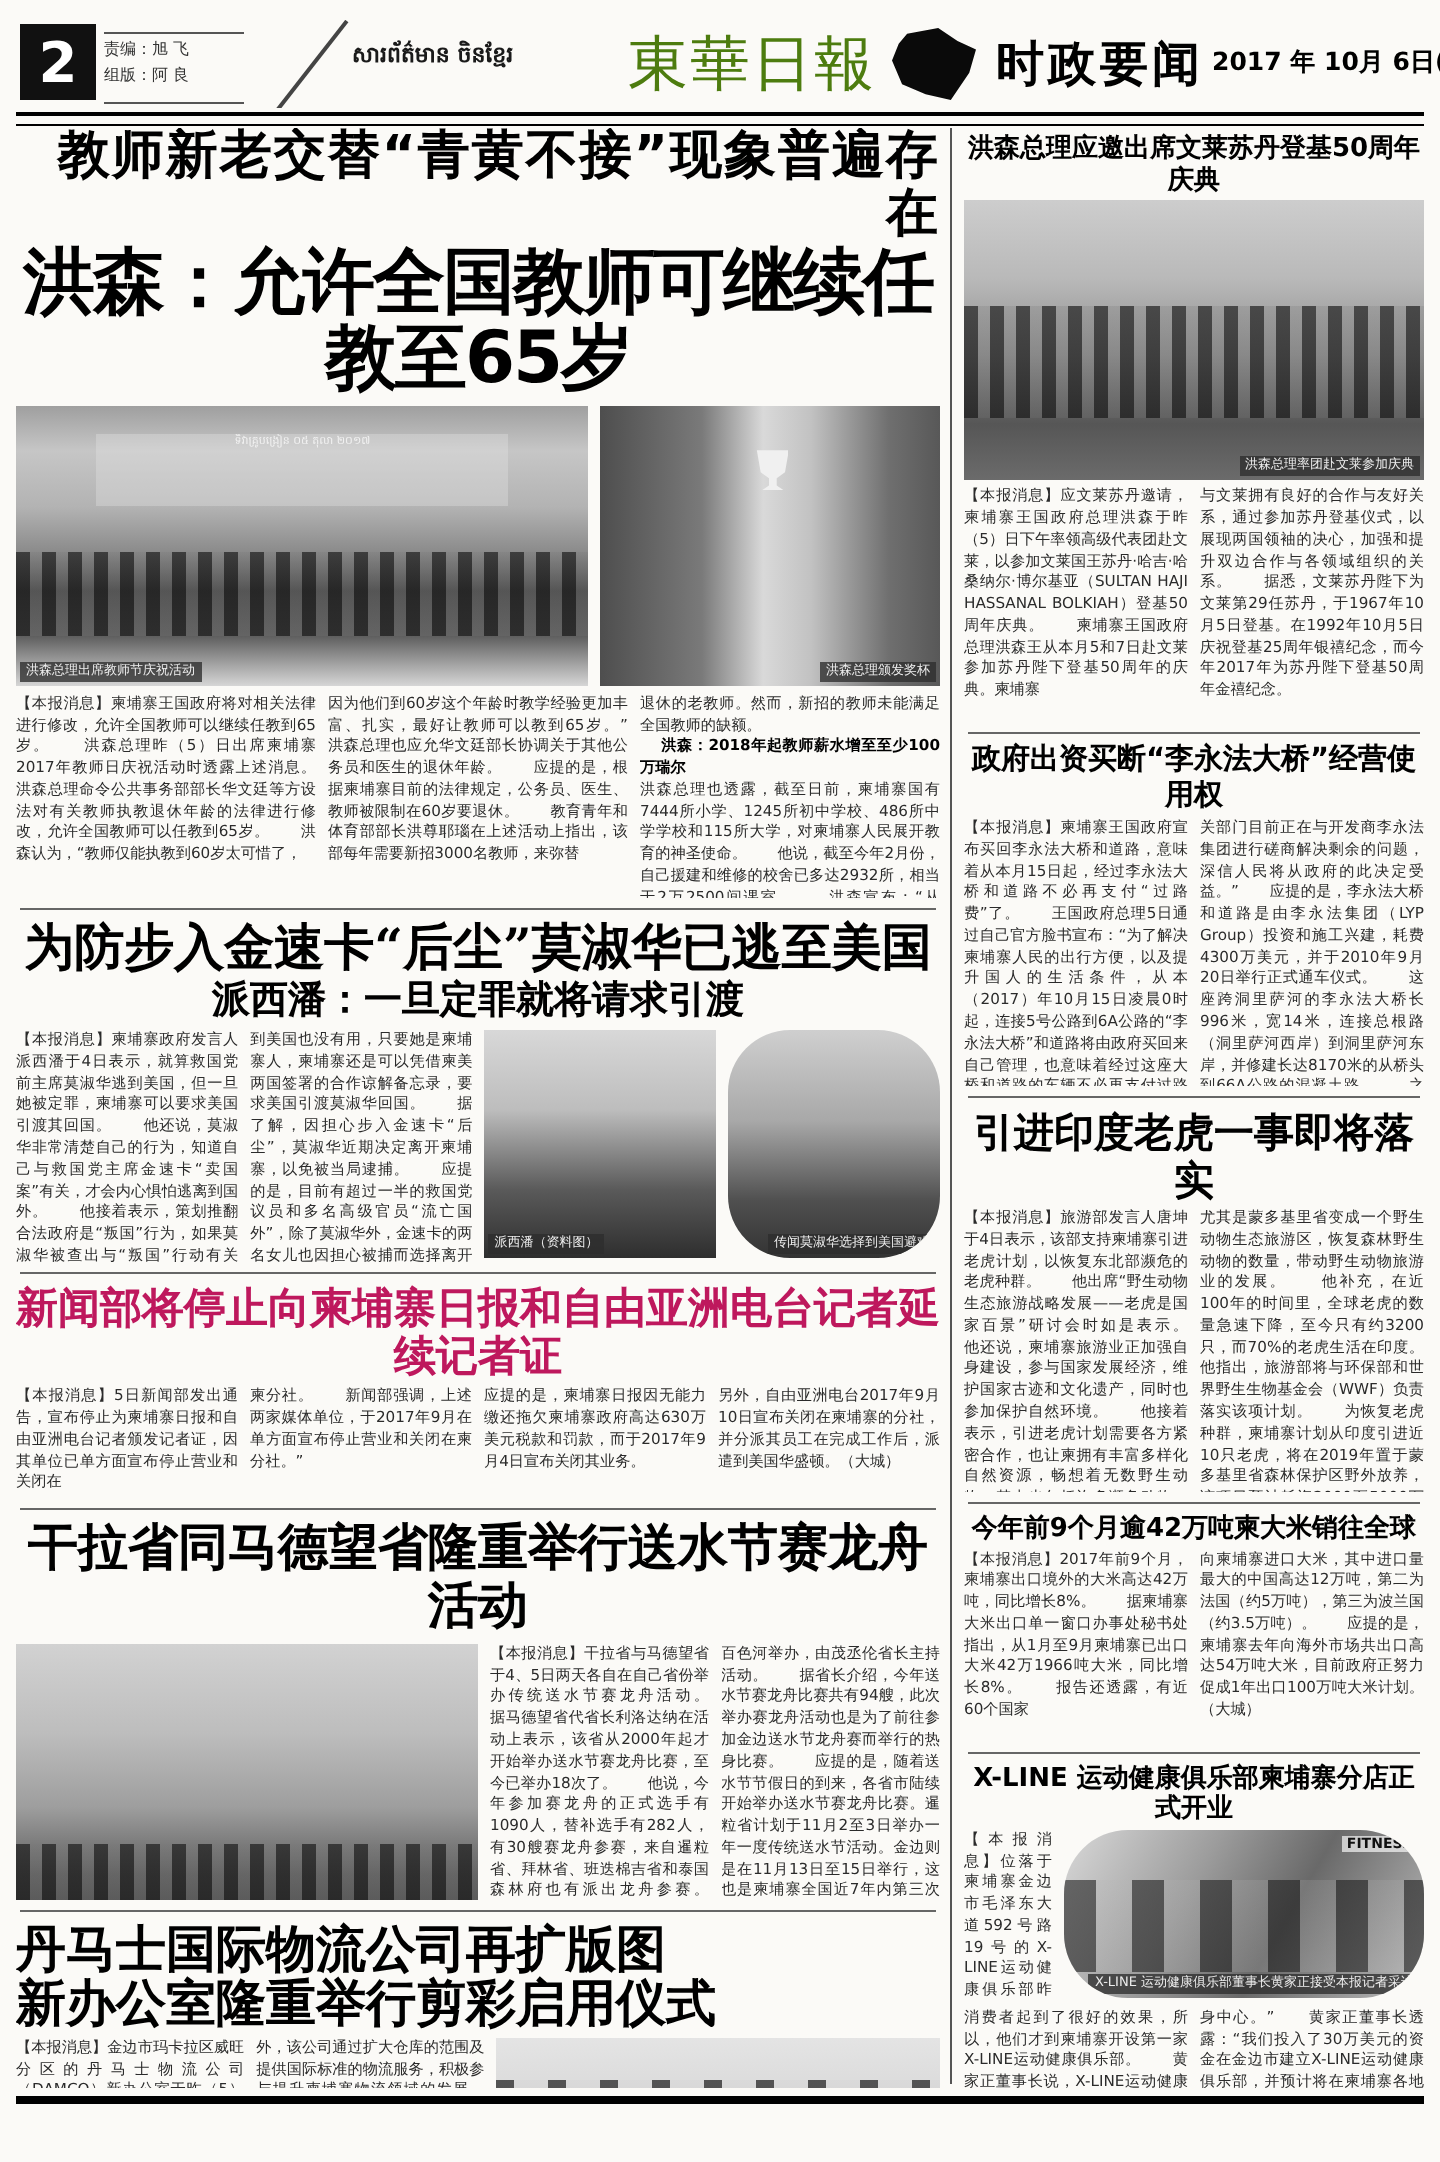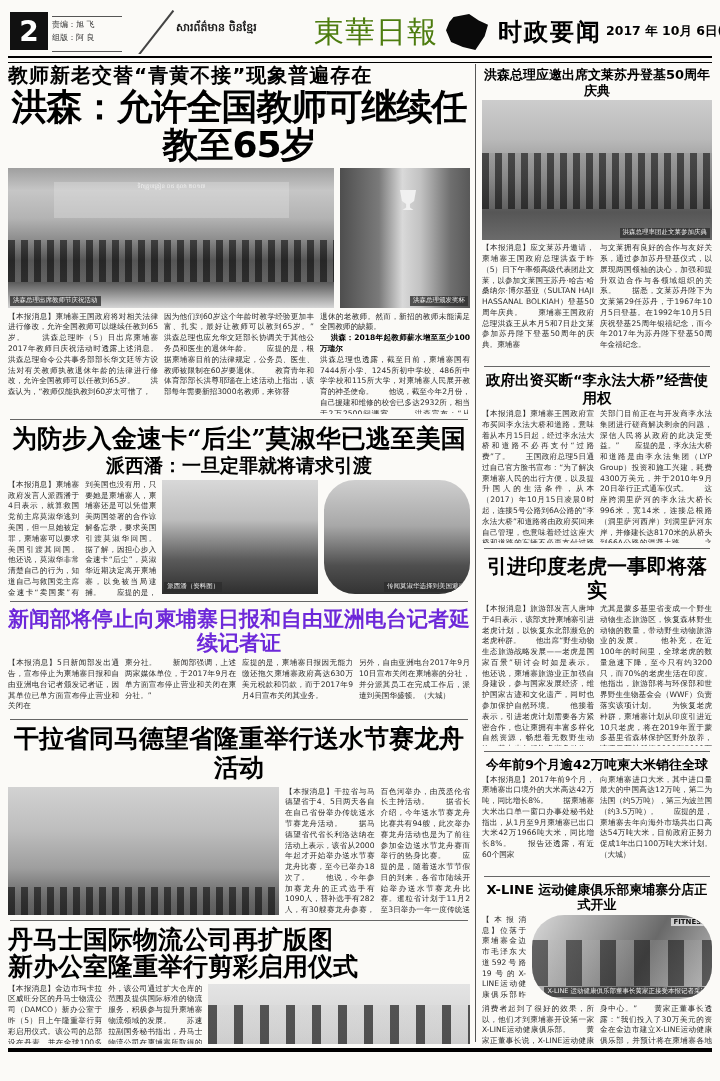--- a/index.html
+++ b/index.html
@@ -23,40 +23,40 @@
 
   
   .leftcol{position:absolute;left:8px;top:64px;width:462px;height:980px;overflow:hidden;}
   .rightcol{position:absolute;left:482px;top:64px;width:230px;height:980px;overflow:hidden;}
   .vrule{position:absolute;left:475px;top:64px;width:1px;height:978px;background:#555;}
   .botrule{position:absolute;left:8px;top:1048px;width:704px;height:4px;background:#000;}
 
   .hrline{border:none;border-top:1px solid #666;margin:5px 2px;}
 
   
-  .kicker{font-size:20px;font-weight:900;text-align:left;color:#000;letter-spacing:1px;line-height:1.1;}
+  .kicker{font-size:26px;font-weight:900;text-align:right;color:#000;letter-spacing:1px;line-height:1.1;}
   .mainhead{font-size:36px;font-weight:900;text-align:center;color:#000;letter-spacing:-1px;line-height:1.05;margin-top:2px;
             font-family:"DejaVu Sans",sans-serif;}
   .h2a{font-size:25px;font-weight:700;font-family:"DejaVu Serif",serif;text-align:center;color:#000;line-height:1.1;}
   .h2b{font-size:19px;font-weight:900;text-align:center;color:#000;line-height:1.2;margin-top:2px;}
-  .h3{font-size:21px;font-weight:700;font-family:"DejaVu Serif",serif;text-align:center;color:#6d28d9;line-height:1.15;}
+  .h3{font-size:21px;font-weight:700;font-family:"DejaVu Serif",serif;text-align:center;color:#be185d;line-height:1.15;}
   .h4{font-size:25px;font-weight:700;font-family:"DejaVu Serif",serif;text-align:center;color:#000;line-height:1.15;}
   .h5{font-size:25px;font-weight:900;text-align:left;color:#000;line-height:1.1;}
   .rh{font-size:13px;font-weight:900;text-align:center;color:#000;line-height:1.2;margin:3px 0 2px 0;}
   .rh-big{font-size:20px;font-weight:700;font-family:"DejaVu Serif",serif;}
   .rh-heavy{font-size:14.5px;}
 
   
   .brow{display:flex;gap:6px;overflow:hidden;}
   .bcol{flex:1;font-size:7.6px;line-height:1.42;text-align:justify;color:#2b2b2b;overflow:hidden;
         font-family:"DejaVu Sans",sans-serif;}
   .subbold{font-weight:900;color:#000;text-indent:1.4em;}
 
   
-  .ph{position:relative;overflow:hidden;background:#b9b9b9;padding-left:40px;}
+  .ph{position:relative;overflow:hidden;background:#b9b9b9;}
   .cap{position:absolute;bottom:2px;right:2px;background:rgba(45,45,45,.78);color:#eee;font-size:6.5px;
        padding:0 3px;line-height:1.5;white-space:nowrap;}
   .cap-left{right:auto;left:2px;}
   .figband{position:absolute;left:0;right:0;background-image:repeating-linear-gradient(90deg,rgba(20,20,20,.65) 0 7px,rgba(120,120,120,.25) 7px 13px);}
   .ph-ceremony{background:linear-gradient(180deg,#9f9f9f 0%,#c6c6c6 16%,#b3b3b3 36%,#8b8b8b 52%,#4a4a4a 66%,#5d5d5d 82%,#a8a8a8 93%,#d6d6d6 100%);}
   .ph-trophy{background:linear-gradient(90deg,#4e4e4e 0%,#7a7a7a 30%,#d9d9d9 48%,#c2c2c2 62%,#6f6f6f 85%,#585858 100%);}
   .ph-man{background:linear-gradient(180deg,#d8d8d8 0%,#bdbdbd 35%,#5a5a5a 70%,#2e2e2e 100%);}
   .ph-woman{background:linear-gradient(180deg,#cfcfcf 0%,#a8a8a8 40%,#4f4f4f 75%,#333 100%);}
   .ph-river{background:linear-gradient(180deg,#d2d2d2 0%,#bdbdbd 30%,#9e9e9e 55%,#5f5f5f 78%,#3c3c3c 100%);}
   .ph-ribbon{background:linear-gradient(180deg,#e4e4e4 0%,#d2d2d2 45%,#bcbcbc 75%,#8f8f8f 100%);}

